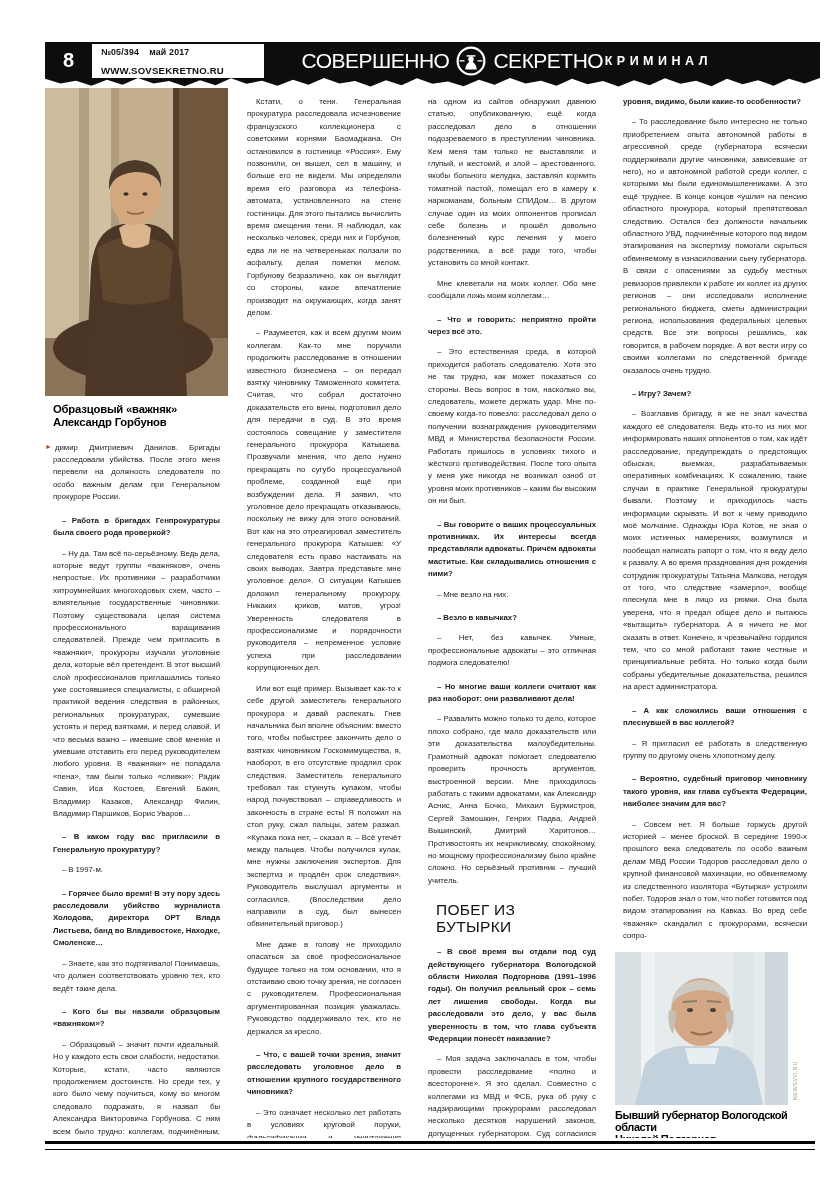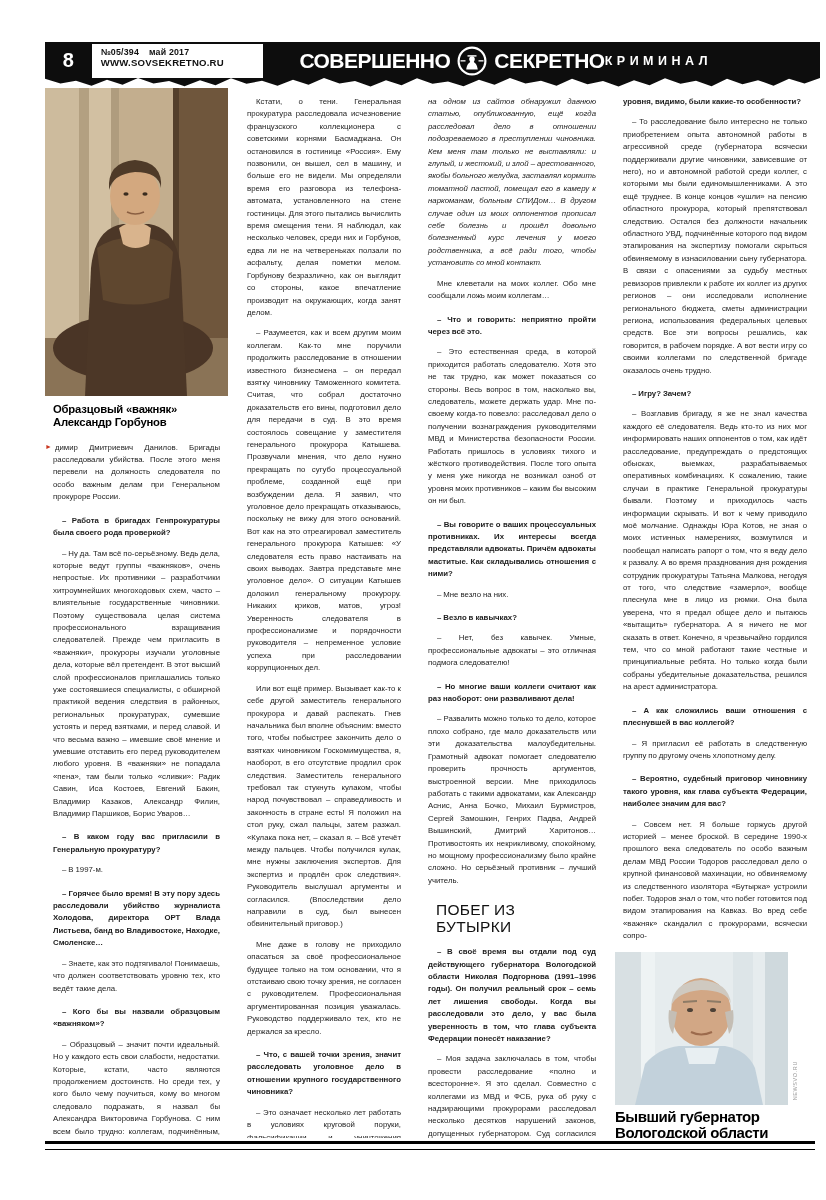--- a/index.html
+++ b/index.html
@@ -7,48 +7,48 @@
         font-family:"Liberation Sans","DejaVu Sans",sans-serif;color:#1c1c1c;}
 
   
   .topbar{position:absolute;left:45px;top:42px;width:775px;height:46px;background:#0d0d0d;
     display:flex;align-items:center;box-sizing:border-box;padding-bottom:9px;
     clip-path:polygon(0 0,100% 0,100% 78%,98% 90%,96% 80%,94% 95%,92% 83%,90% 92%,88% 80%,86% 96%,84% 84%,82% 91%,80% 79%,78% 94%,76% 83%,74% 97%,72% 85%,70% 92%,68% 80%,66% 95%,64% 84%,62% 90%,60% 78%,58% 93%,56% 82%,54% 96%,52% 86%,50% 91%,48% 79%,46% 94%,44% 83%,42% 97%,40% 85%,38% 90%,36% 78%,34% 93%,32% 82%,30% 95%,28% 84%,26% 91%,24% 79%,22% 94%,20% 83%,18% 96%,16% 85%,14% 90%,12% 78%,10% 93%,8% 82%,6% 95%,4% 84%,2% 90%,0 80%);}
   .pagenum{width:47px;font-size:20px;font-weight:bold;color:#fff;text-align:center;}
   .issuebox{background:#fff;height:34px;width:172px;box-sizing:border-box;padding:3px 9px 0;}
   .issue-line{font-size:8.8px;font-weight:bold;color:#111;letter-spacing:.2px;white-space:nowrap;}
   .issue-line .sep{display:inline-block;width:10px;}
-  .site{font-size:9.6px;font-weight:bold;color:#111;margin-top:0;letter-spacing:.2px;}
+  .site{font-size:9.6px;font-weight:bold;color:#111;margin-top:8px;letter-spacing:.2px;}
   .masthead{flex:1;display:flex;justify-content:center;align-items:center;gap:7px;
-    color:#fff;font-weight:bold;font-size:21px;letter-spacing:-.5px;white-space:nowrap;padding-left:36px;}
+    color:#fff;font-weight:normal;font-size:21px;letter-spacing:-.5px;white-space:nowrap;padding-left:36px;}
   .logo{width:30px;height:30px;flex:0 0 auto;}
   .section{font-size:12.5px;font-weight:bold;color:#fff;letter-spacing:4.5px;margin-right:108px;white-space:nowrap;}
 
   
   .content{position:absolute;left:45px;top:88px;width:770px;height:1050px;
     display:grid;grid-template-columns:183px 170px 184px 200px;column-gap:11px;overflow:hidden;}
   .col{overflow:hidden;}
   .flow p{margin:8px;font-size:7.8px;line-height:12.4px;text-align:justify;text-indent:9px;
     hyphens:auto;-webkit-hyphens:auto;word-spacing:-.2px;}
   .flow p.t-lead{text-indent:0;margin-bottom:11px;}
-  .flow p.t-cont{text-indent:0;font-style:italic;}
+  .flow p.t-cont{text-indent:0;}
   .flow p.t-q{font-weight:bold;margin-top:11px;}
   .flow p.t-qcont{font-weight:bold;text-indent:0;}
   .flow p.t-subhead{font-weight:400;font-size:15.5px;line-height:17px;text-indent:0;text-align:left;
     letter-spacing:.3px;margin:14px 16px 8px;color:#111;}
   .cont-arrow{color:#c9361f;font-size:7px;margin-left:-8px;padding-right:3px;vertical-align:1px;}
 
   
   figure{margin:0;}
   .leadphoto{width:183px;height:308px;overflow:hidden;background:#b9a383;}
   .leadcap{font-size:11.3px;font-weight:bold;line-height:1.18;margin:7px 8px 11px;letter-spacing:-.2px;color:#000;}
   .bphoto-wrap{position:relative;width:173px;height:153px;margin-top:9px;background:#e4eaec;}
   .pcredit{position:absolute;right:-10px;bottom:4px;writing-mode:vertical-rl;transform:rotate(180deg);
     font-size:5.5px;color:#9a9a9a;letter-spacing:.6px;}
-  .bcap{width:180px;font-size:15px;font-weight:bold;line-height:1.1;letter-spacing:-.45px;
+  .bcap{width:180px;font-size:11px;font-weight:bold;line-height:1.1;letter-spacing:-.45px;
     margin-top:4px;color:#000;}
   .bcap span{display:block;}
 
   
   .rule{position:absolute;left:45px;width:770px;background:#000;}
   .rule-thick{top:1141px;height:3px;}
   .rule-thin{top:1149px;height:1px;}
 </style>
 </head>
 <body>

